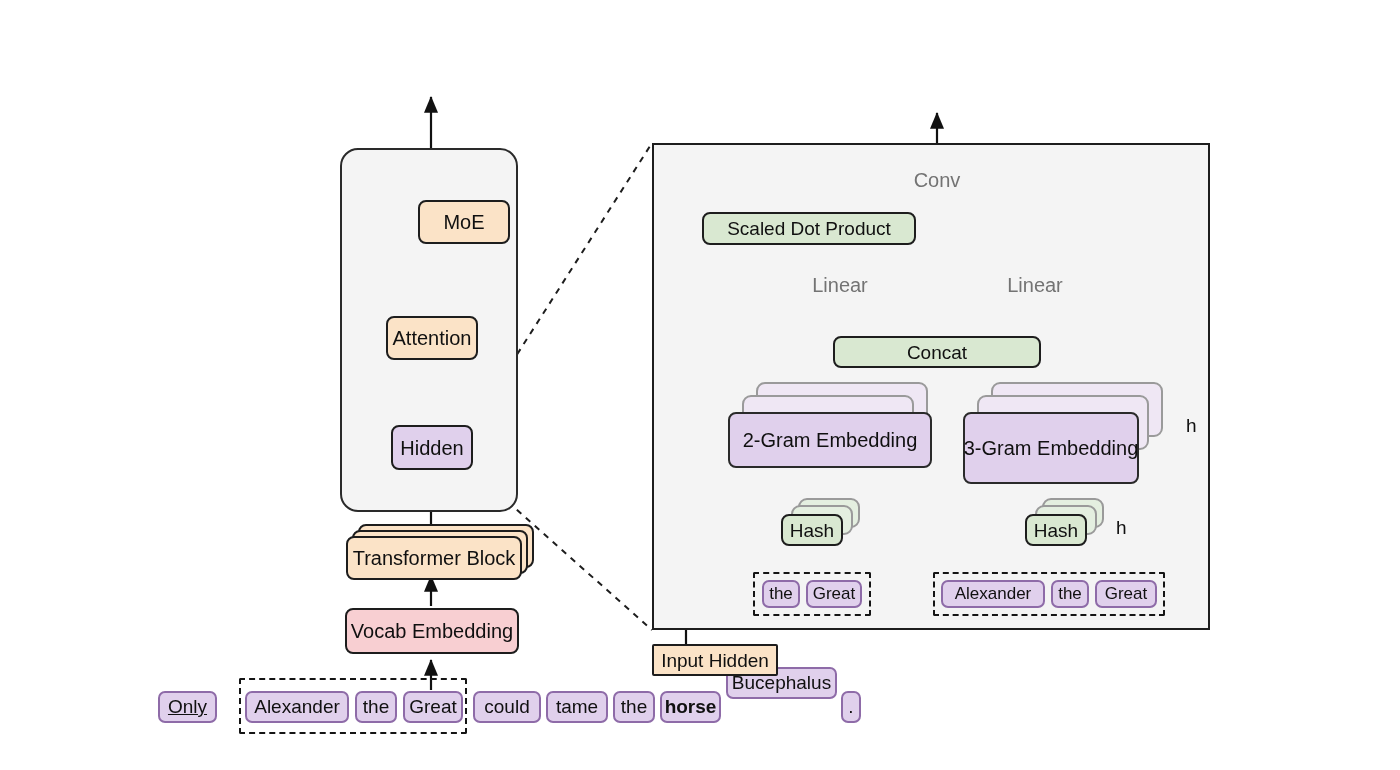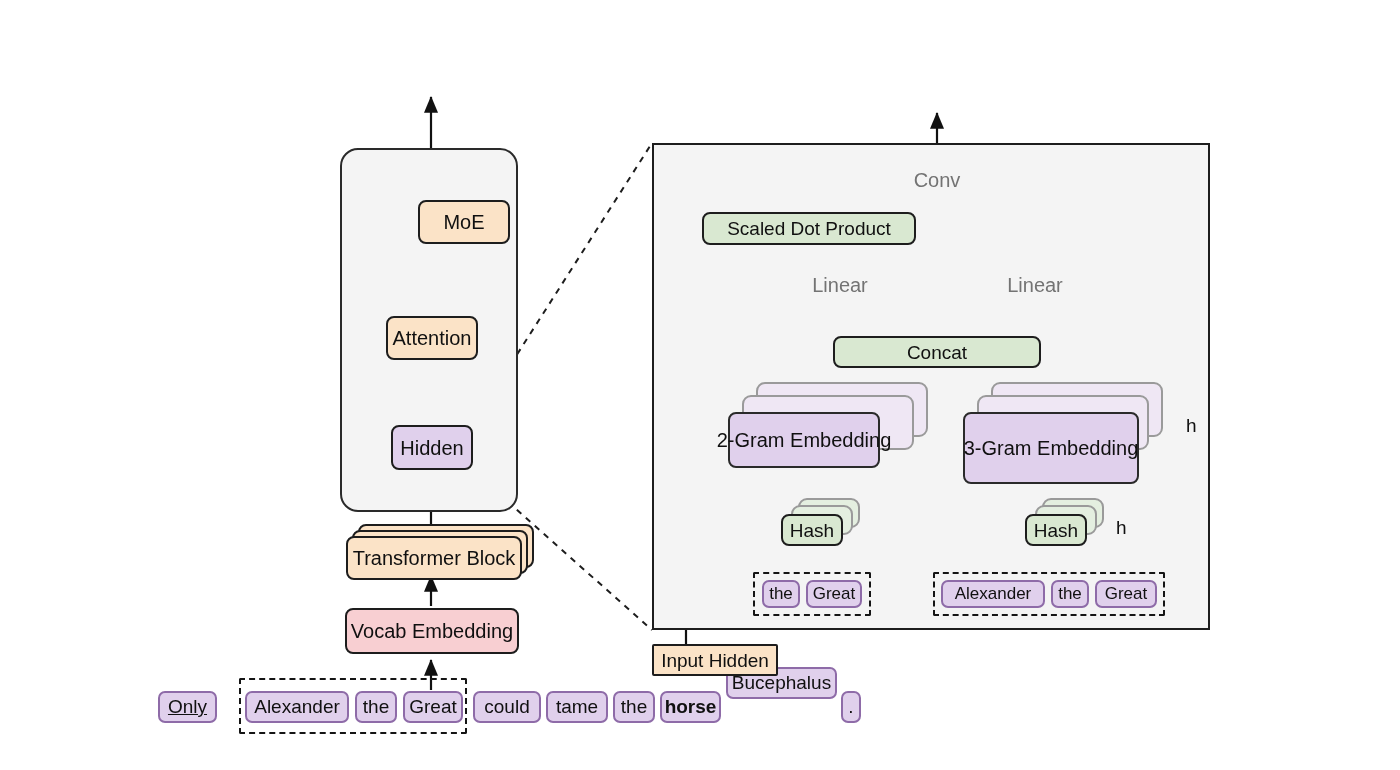--- a/index.html
+++ b/index.html
@@ -295,21 +295,21 @@
   <div class="trap-label" style="left:999px; top:271px; width:72px; height:28px; font-size:20px;">
     <span>Linear</span>
   </div>
 
   <div class="node" style="left:833px; top:336px; width:208px; height:32px; background:#d9e8d1; font-size:19px;">
     <span>Concat</span>
   </div>
 
   <div class="stackcard" style="left:756px; top:382px; width:172px; height:55px;"></div>
   <div class="stackcard" style="left:742px; top:395px; width:172px; height:55px;"></div>
-  <div class="node" style="left:728px; top:412px; width:152px; height:56px; background:#e0d0ec;
+  <div class="node" style="left:728px; top:412px; width:204px; height:56px; background:#e0d0ec;
               border-color:#2a2a2a; font-size:20px;">
     <span>2-Gram Embedding</span>
   </div>
 
   <div class="stackcard" style="left:991px; top:382px; width:172px; height:55px;"></div>
   <div class="stackcard" style="left:977px; top:395px; width:172px; height:55px;"></div>
   <div class="node" style="left:963px; top:412px; width:176px; height:72px; background:#e0d0ec;
               border-color:#2a2a2a; font-size:20px;">
     <span>3-Gram Embedding</span>
   </div>

